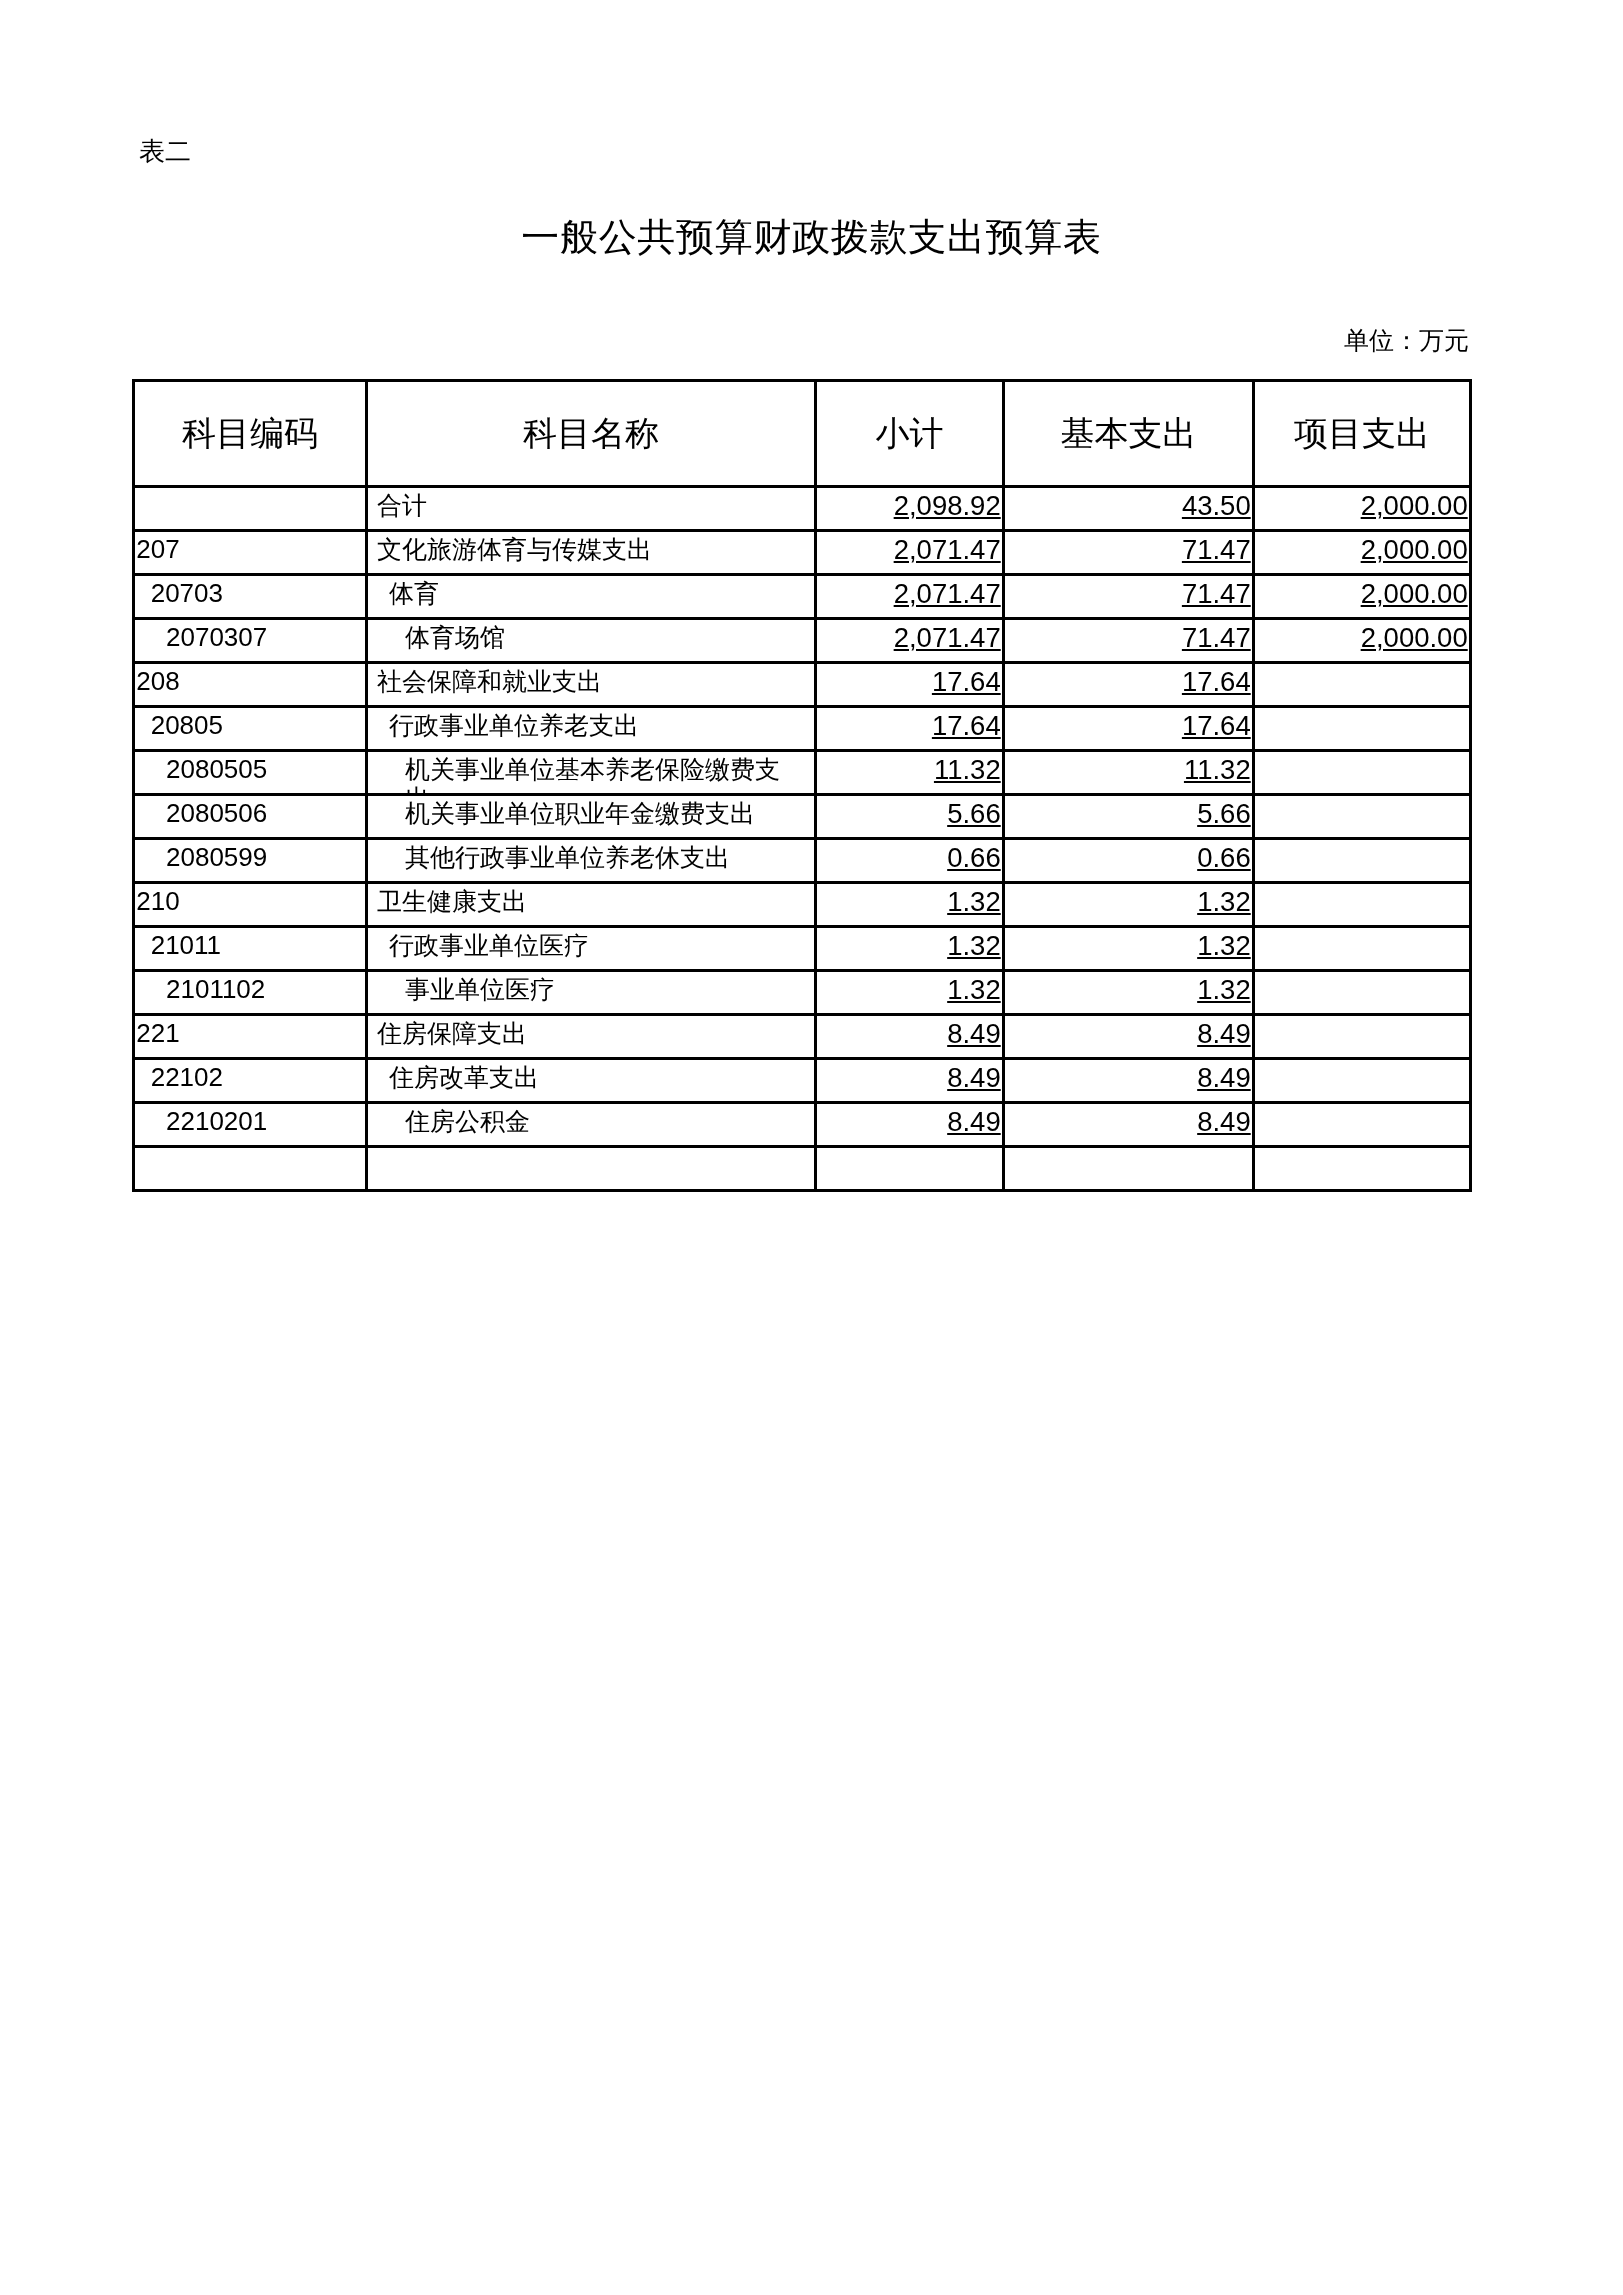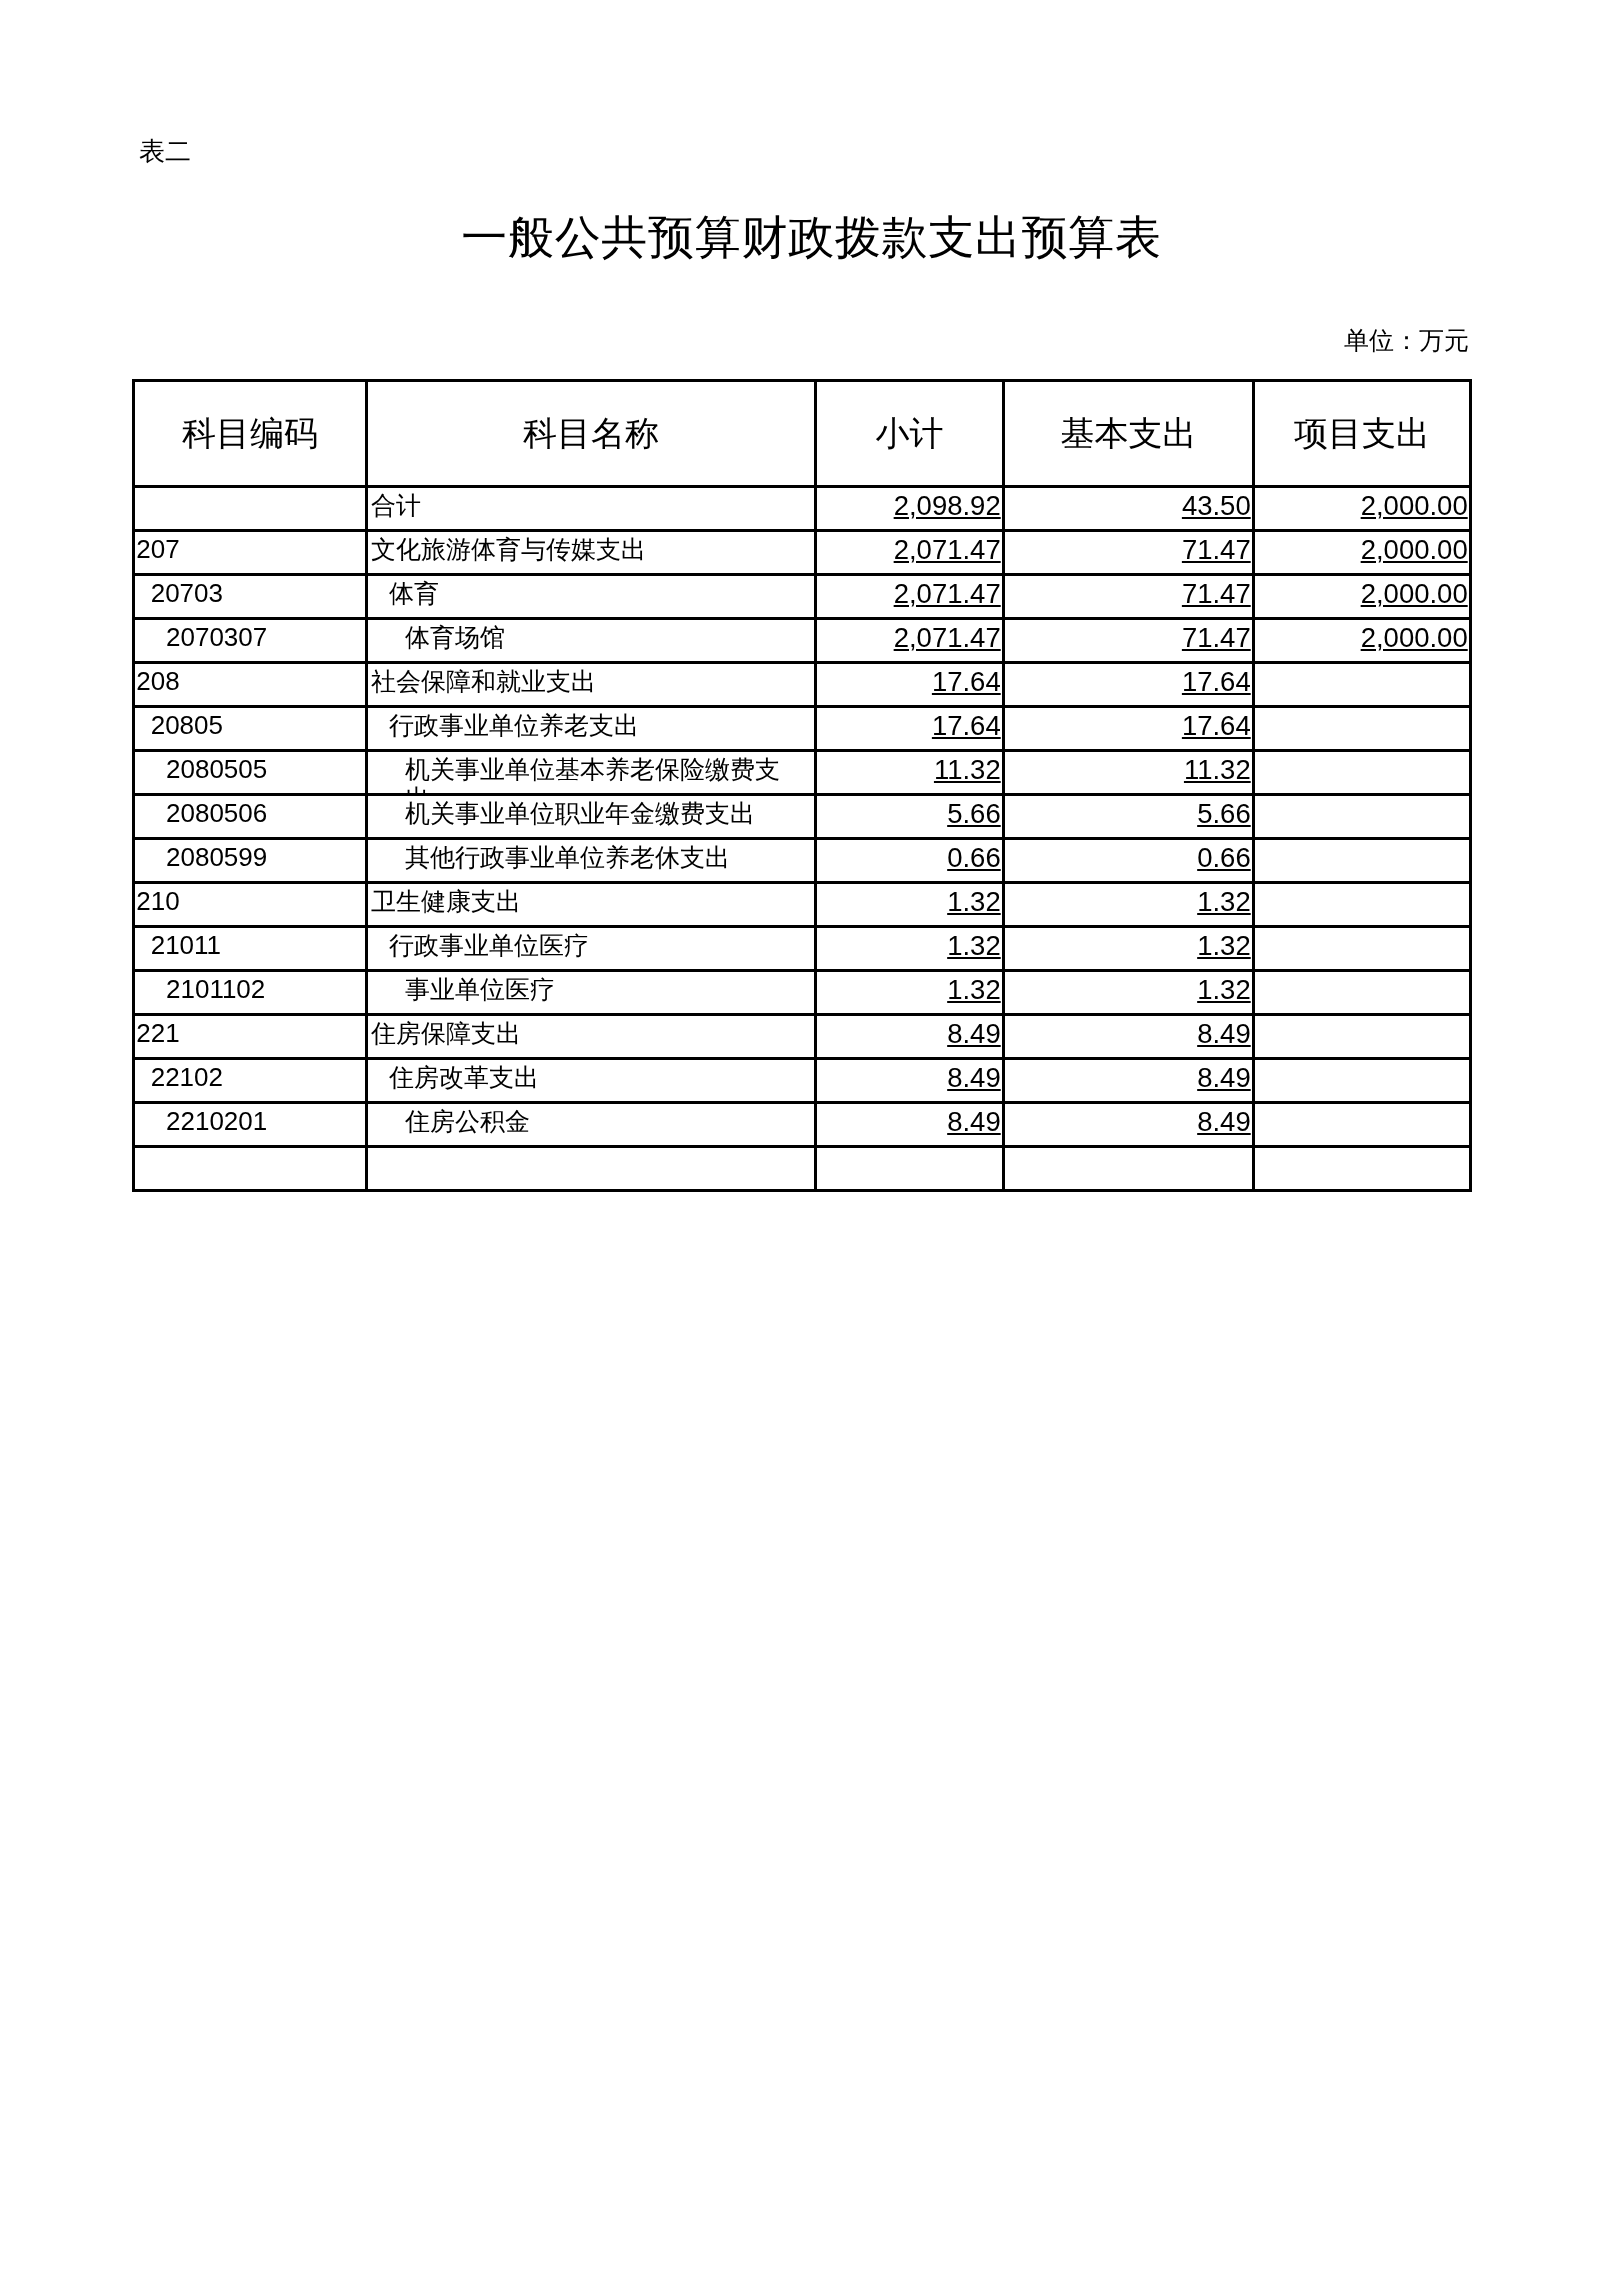--- a/index.html
+++ b/index.html
@@ -21,21 +21,21 @@
     top: 136px;
     font-size: 26px;
     line-height: 31px;
   }
   .doc-title {
     position: absolute;
     left: 0;
     width: 1623px;
     top: 208px;
     text-align: center;
-    font-size: 46px;
+    font-size: 38px;
     line-height: 59px;
     letter-spacing: 0.7px;
   }
   .unit-label {
     position: absolute;
     right: 154px;
     top: 325px;
     font-size: 25px;
     line-height: 31px;
   }
@@ -77,21 +77,21 @@
     font-size: 26px;
     line-height: 35px;
     font-family: "Liberation Sans", "DejaVu Sans", sans-serif;
   }
   .data-row td.code {
     text-align: left;
     padding-left: 1.3px;
   }
   .data-row td.name {
     text-align: left;
-    padding-left: 3px;
+    padding-left: 9px;
     font-family: "DejaVu Sans", "Liberation Sans", sans-serif;
     font-size: 25px;
     position: relative;
   }
   .data-row td.num {
     text-align: right;
     padding-right: 1.3px;
     font-size: 27.5px;
     text-decoration: underline;
   }

